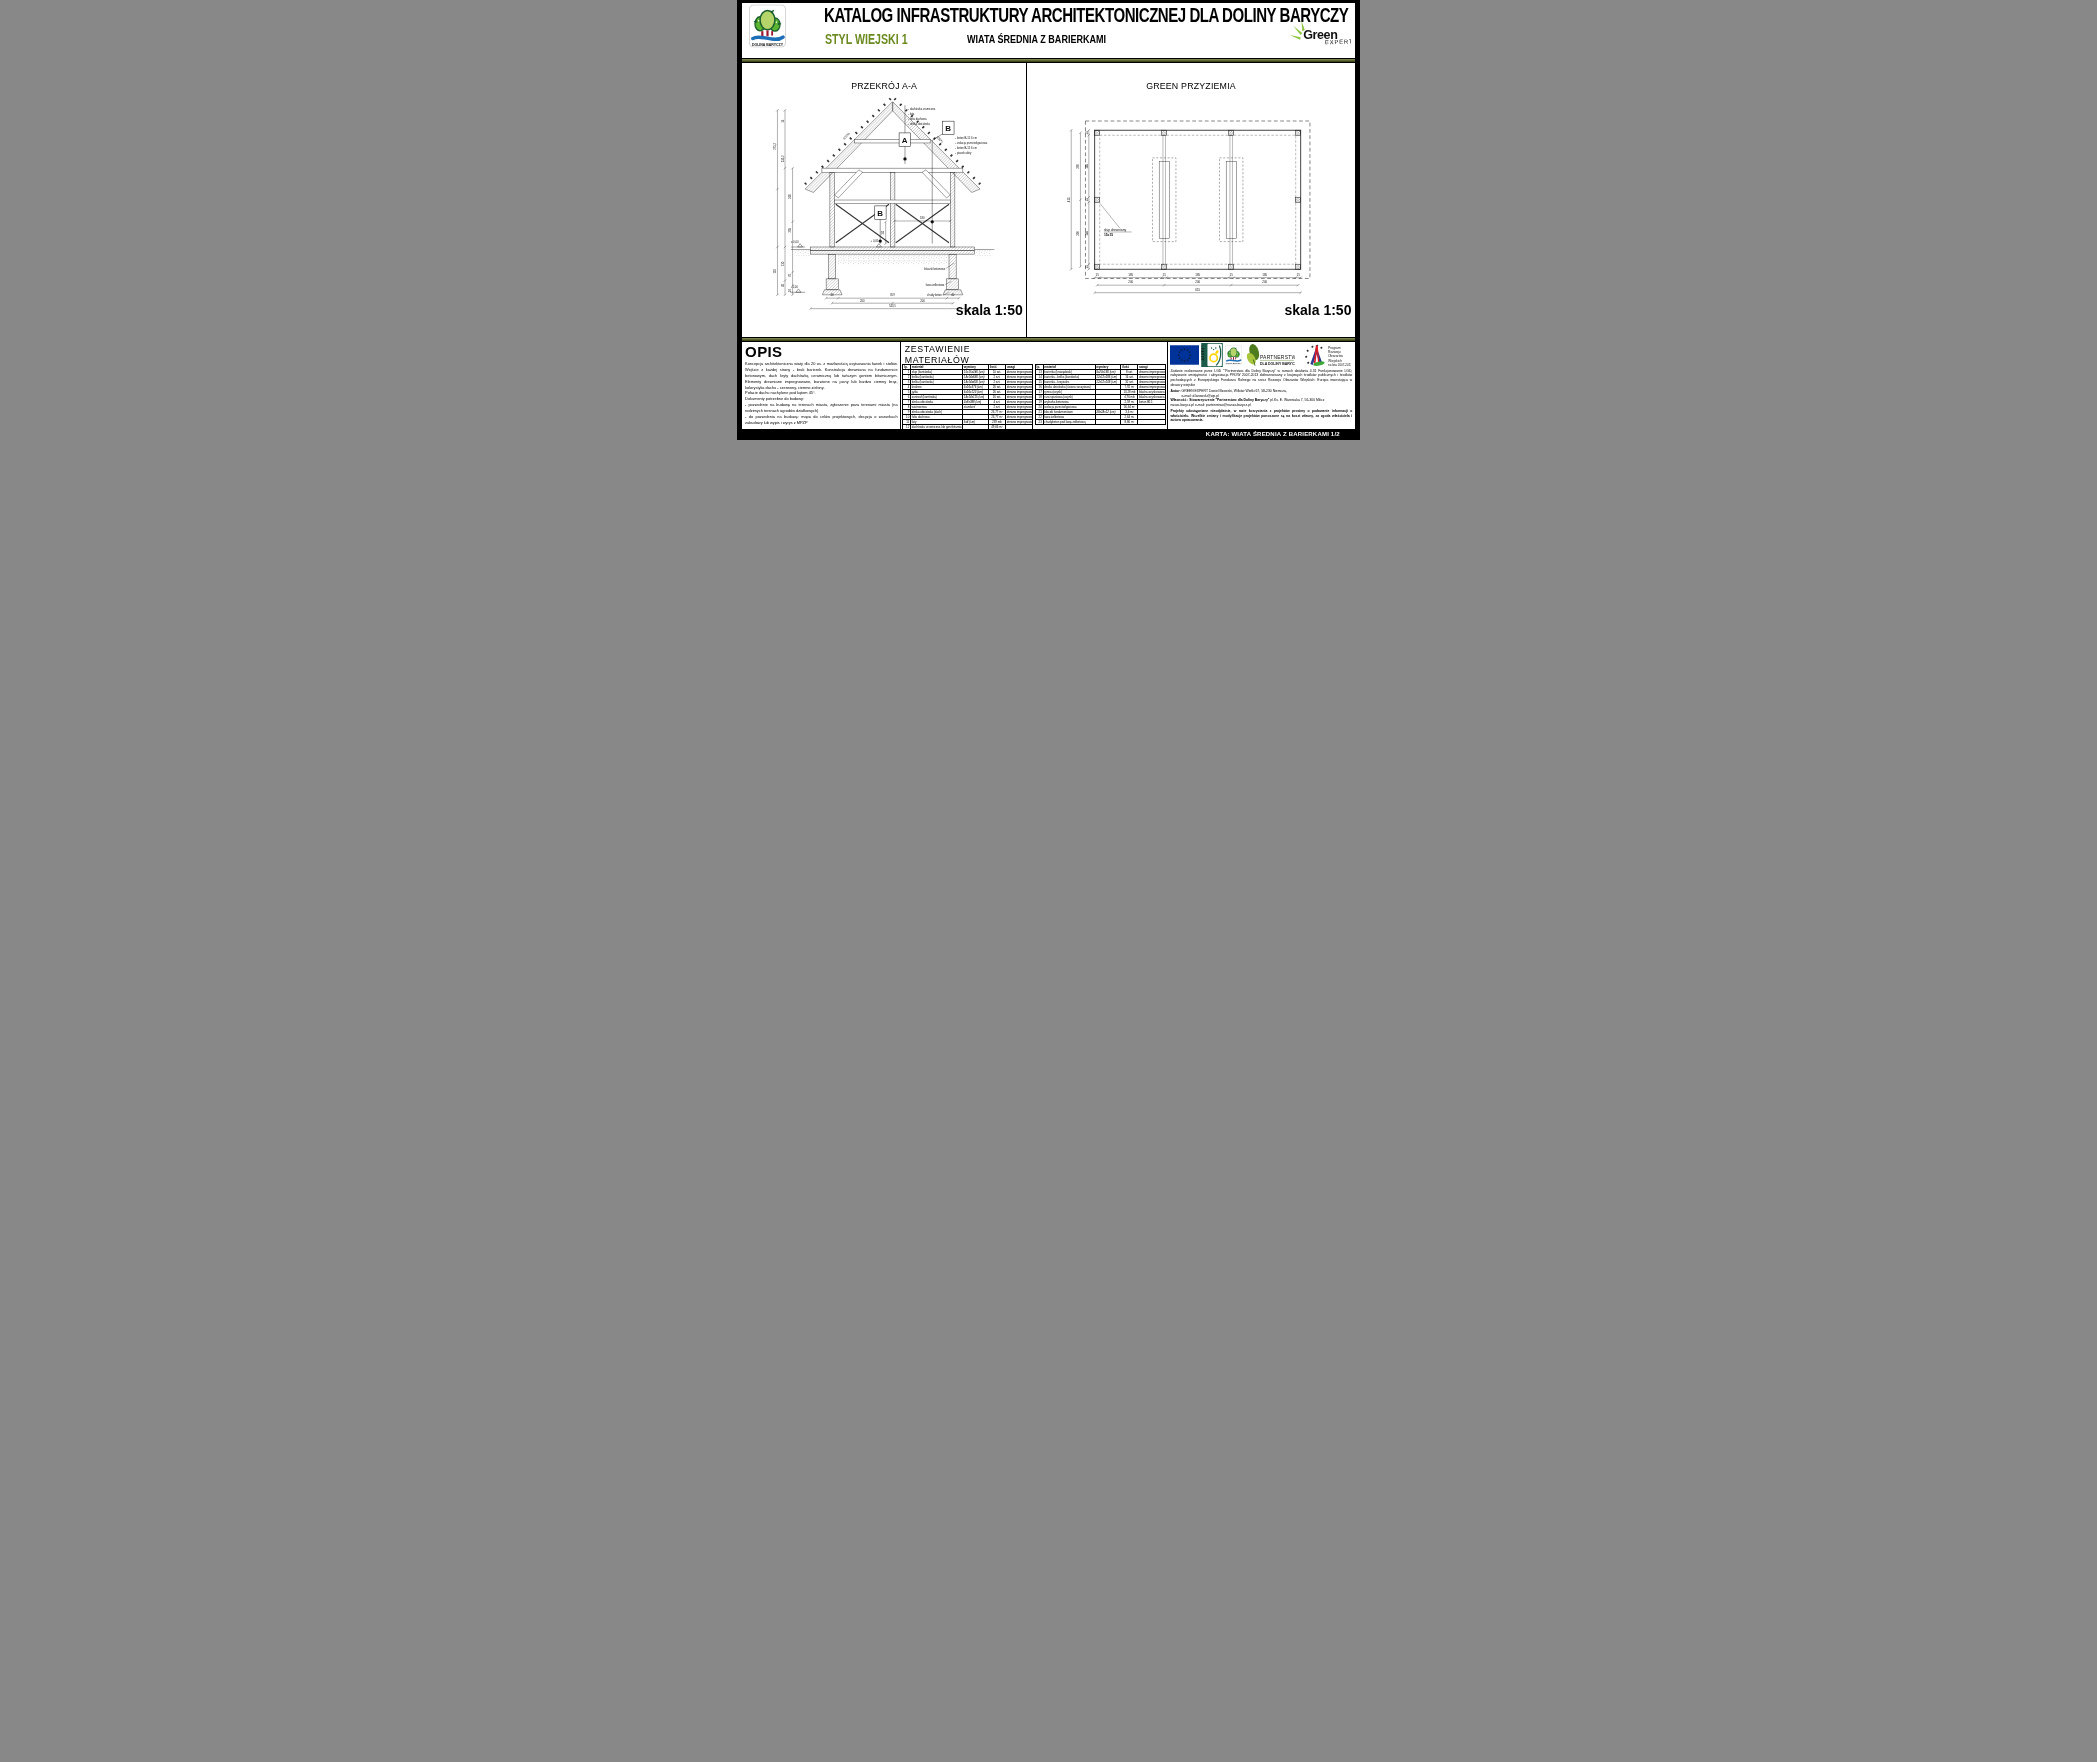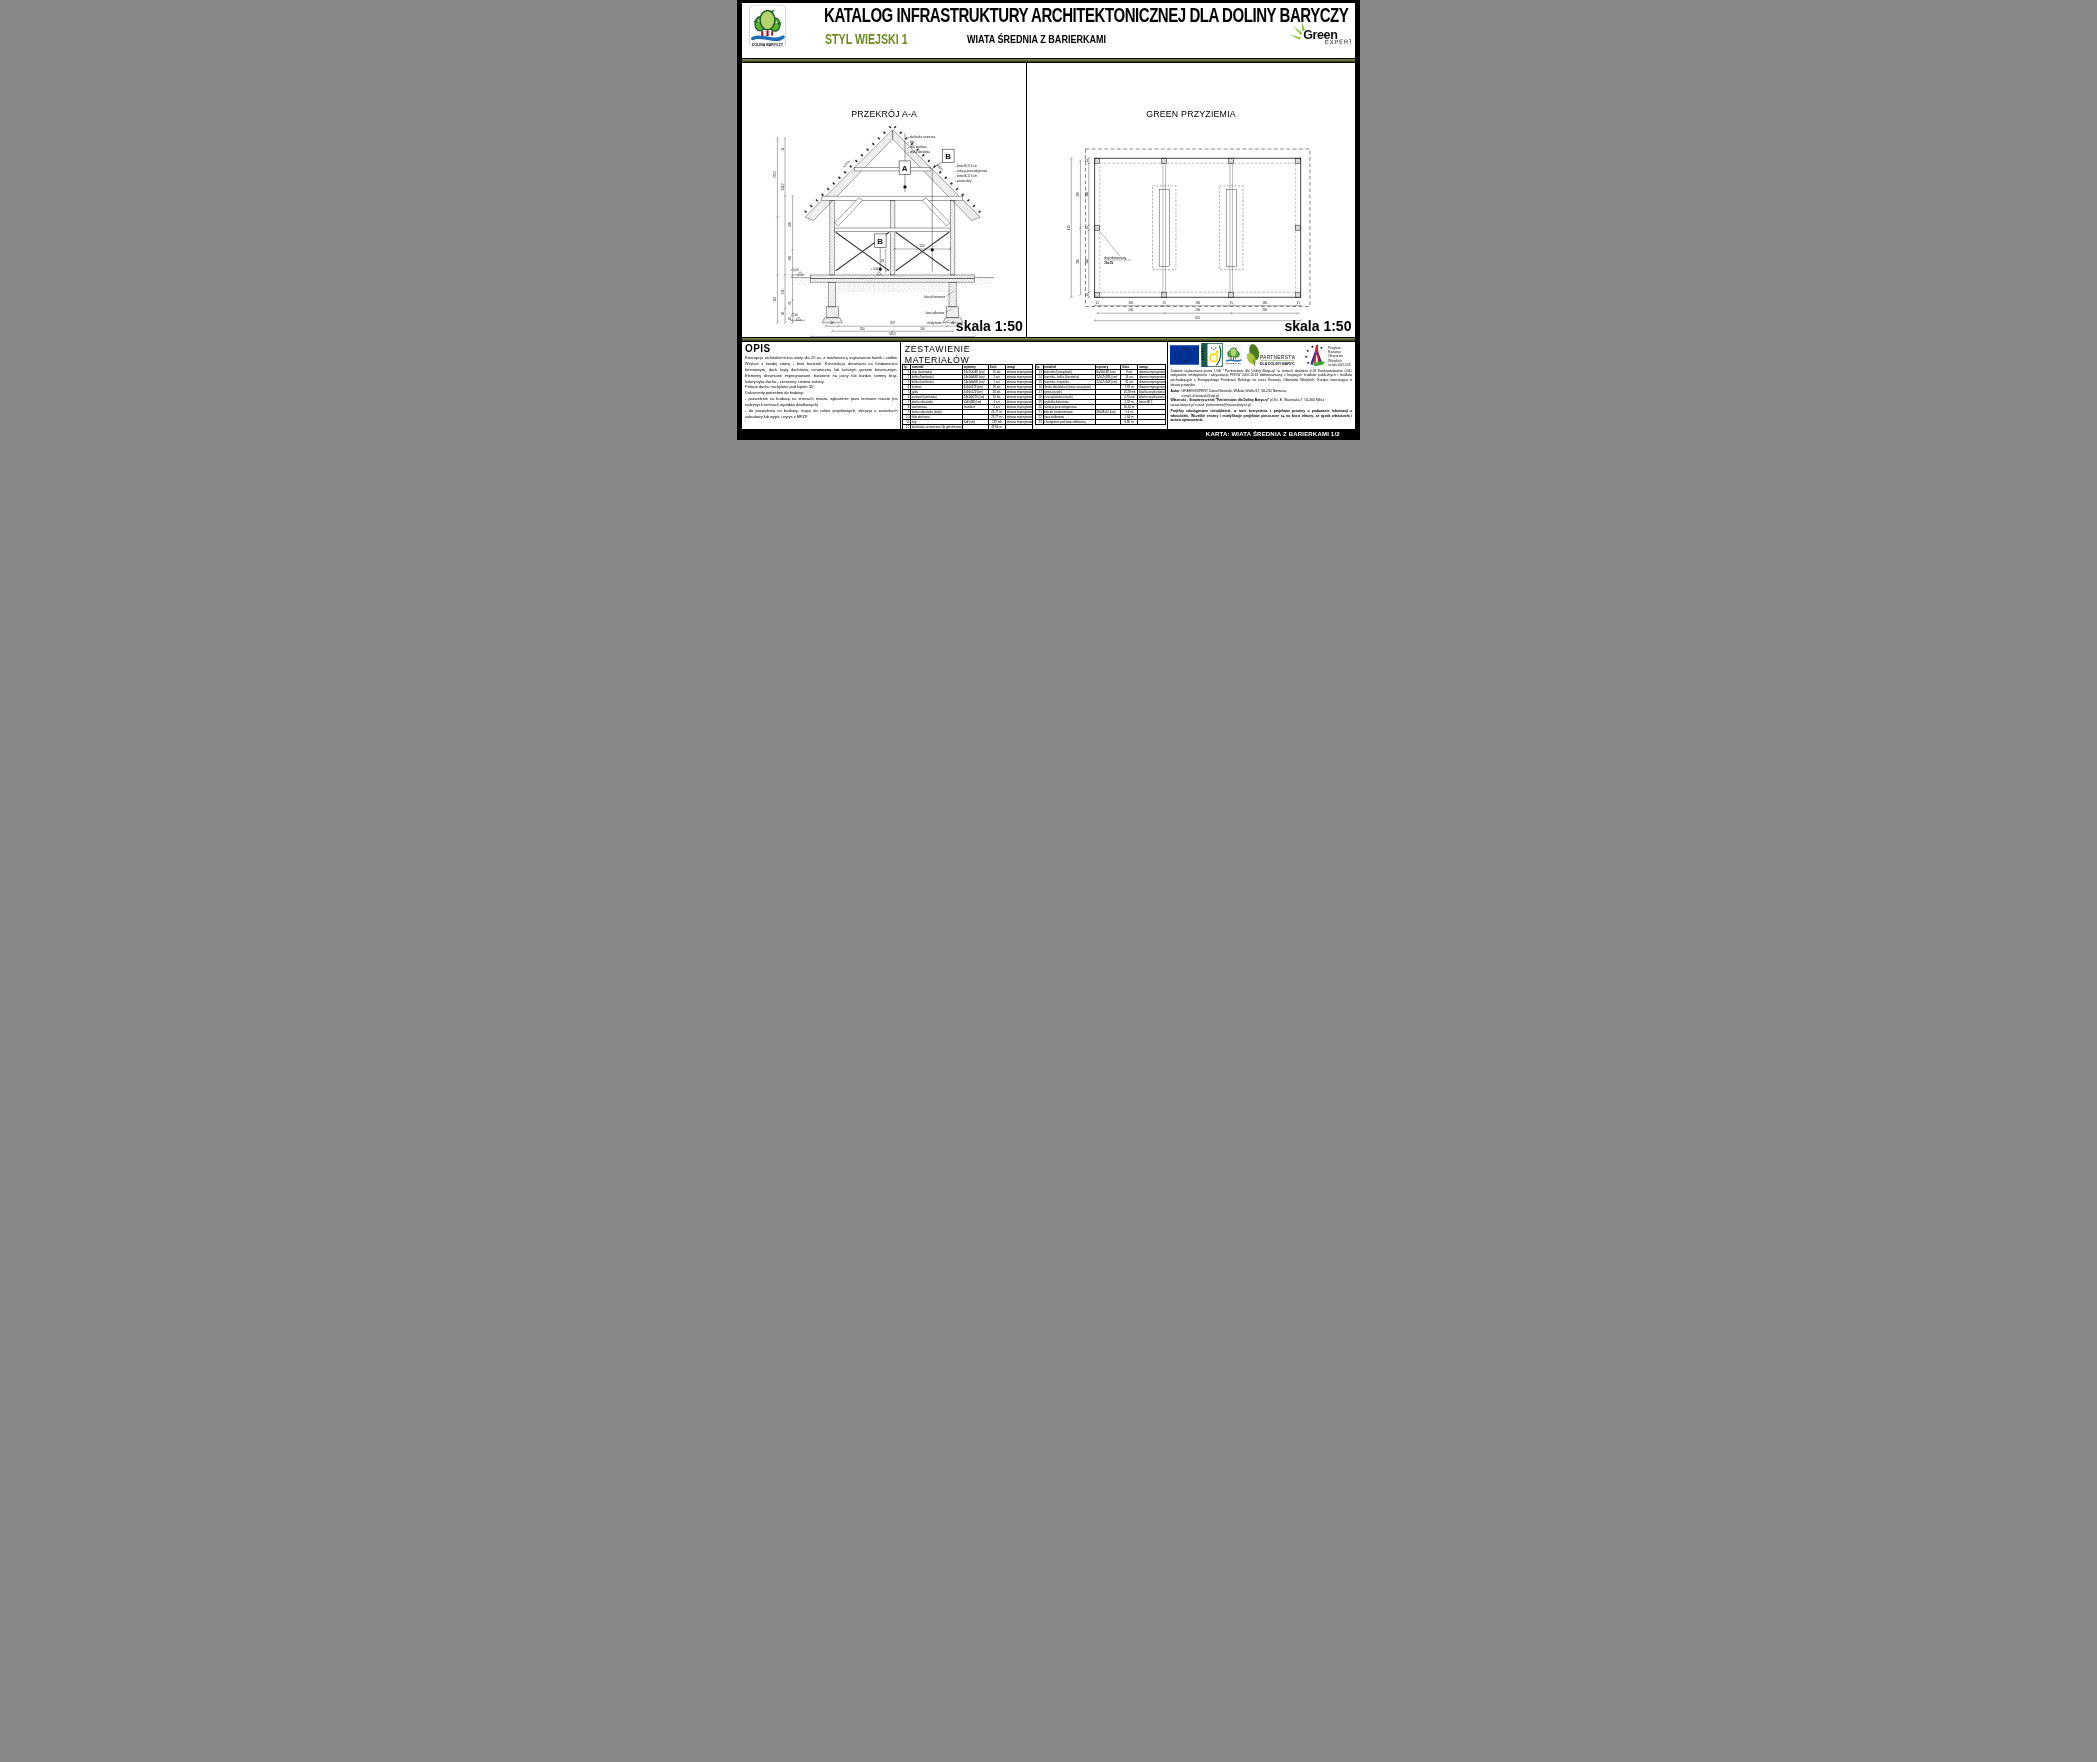--- a/index.html
+++ b/index.html
@@ -15,32 +15,32 @@
   .h-styl  { position:absolute; left:83px; top:28.5px; font-size:14px; font-weight:700; color:#6b8a1f;
              white-space:nowrap; transform:scaleX(0.76); transform-origin:0 0; }
   .h-sub   { position:absolute; left:225px; top:30px; font-size:11.3px; font-weight:700; white-space:nowrap;
              transform:scaleX(0.8); transform-origin:0 0; color:#000; }
   .h-green { position:absolute; right:3.4px; top:17.6px; }
   
   .band { height:5px; flex:none; background:linear-gradient(#8a9456,#2e350f); border-top:0.4px solid #000; border-bottom:0.8px solid #000; }
   
   .drawings { flex:1; position:relative; background:#fff; min-height:0; }
   .divider { position:absolute; left:284px; top:0; bottom:0; width:0.8px; background:#000; }
-  .panel { position:absolute; top:0; bottom:0;margin-top:28px; }
+  .panel { position:absolute; top:0; bottom:16px; }
   .panel-left { left:0; width:284px; }
   .panel-right { left:285px; right:0; }
   .panel-title { position:absolute; top:18.5px; left:0; right:0; text-align:center; font-size:8.8px; color:#000; letter-spacing:0.2px; }
   .panel svg.draw { position:absolute; left:50%; transform:translateX(-50%); }
   .scale-label { position:absolute; right:3.4px; bottom:3.4px; font-size:14px; font-weight:700; color:#000; }
   svg { font-family:"Liberation Sans", sans-serif; }
   svg text { fill:#111; }
   
   .bottom { height:87px; flex:none; display:flex; background:#fff; }
   .col-opis { width:26%; border-right:0.8px solid #000; padding:1.3px 2.9px 0.8px 2.9px; }
-  .col-opis h2 { font-size:10px; font-weight:700; letter-spacing:0.4px; margin-bottom:0.8px; }
+  .col-opis h2 { font-size:15px; font-weight:700; letter-spacing:0.4px; margin-bottom:0.8px; }
   .col-opis p { font-size:3.9px; line-height:1.5; text-align:justify; }
   .col-opis p.nj { text-align:left; }
   .col-mat { width:43.5%; border-right:0.8px solid #000; position:relative; }
   .mat-heading { position:absolute; top:1.7px; left:3.4px; font-size:8.8px; font-weight:400; letter-spacing:0.6px; line-height:1.3; }
   .mat-table { border-collapse:collapse; width:49.3%; table-layout:fixed; font-size:2.9px; position:absolute; top:22px; background:#fff; }
   .mat-table.t-left { left:0.8px; }
   .mat-table.t-right { right:1.3px; }
   .mat-table th { font-size:3px; text-align:left; border:0.6px solid #000; border-bottom:0.8px solid #000; padding:0 0.8px; height:4.6px; overflow:hidden; }
   .mat-table td { border:0.4px solid #000; border-top:0.5px solid #000; padding:0 0.8px; height:4.4px; overflow:hidden; white-space:nowrap; }
   .c-lp { text-align:right; }

